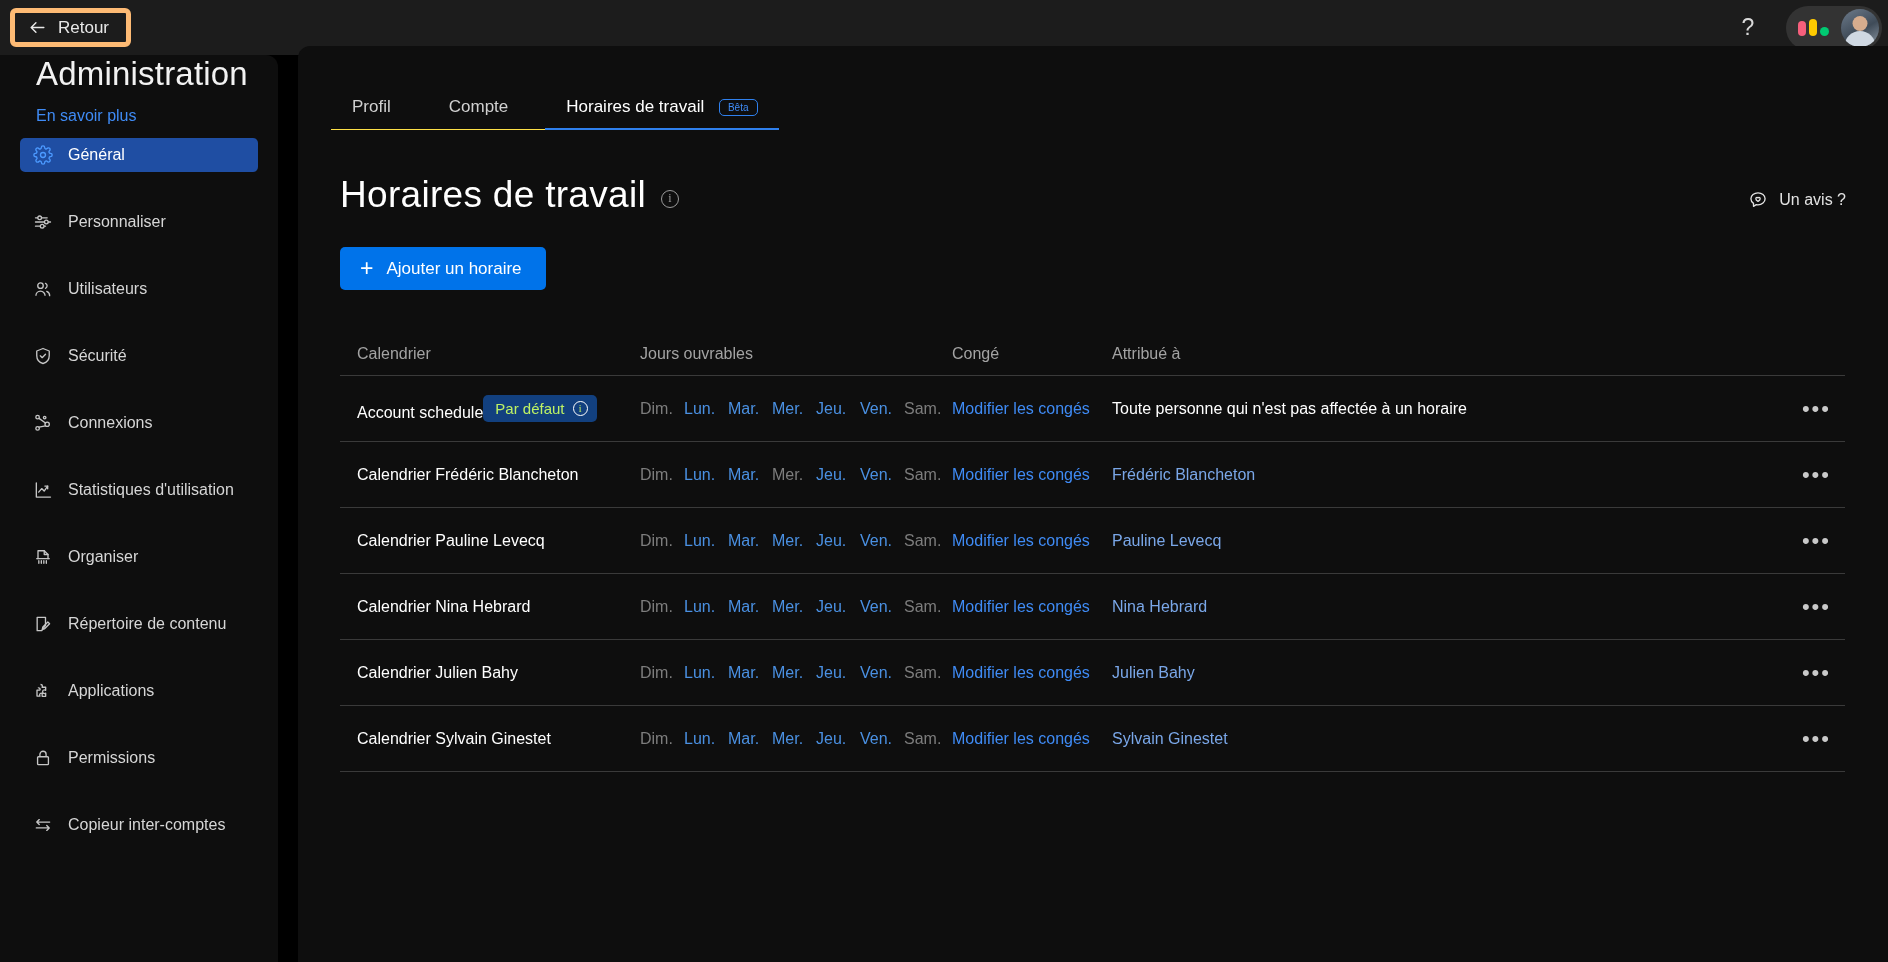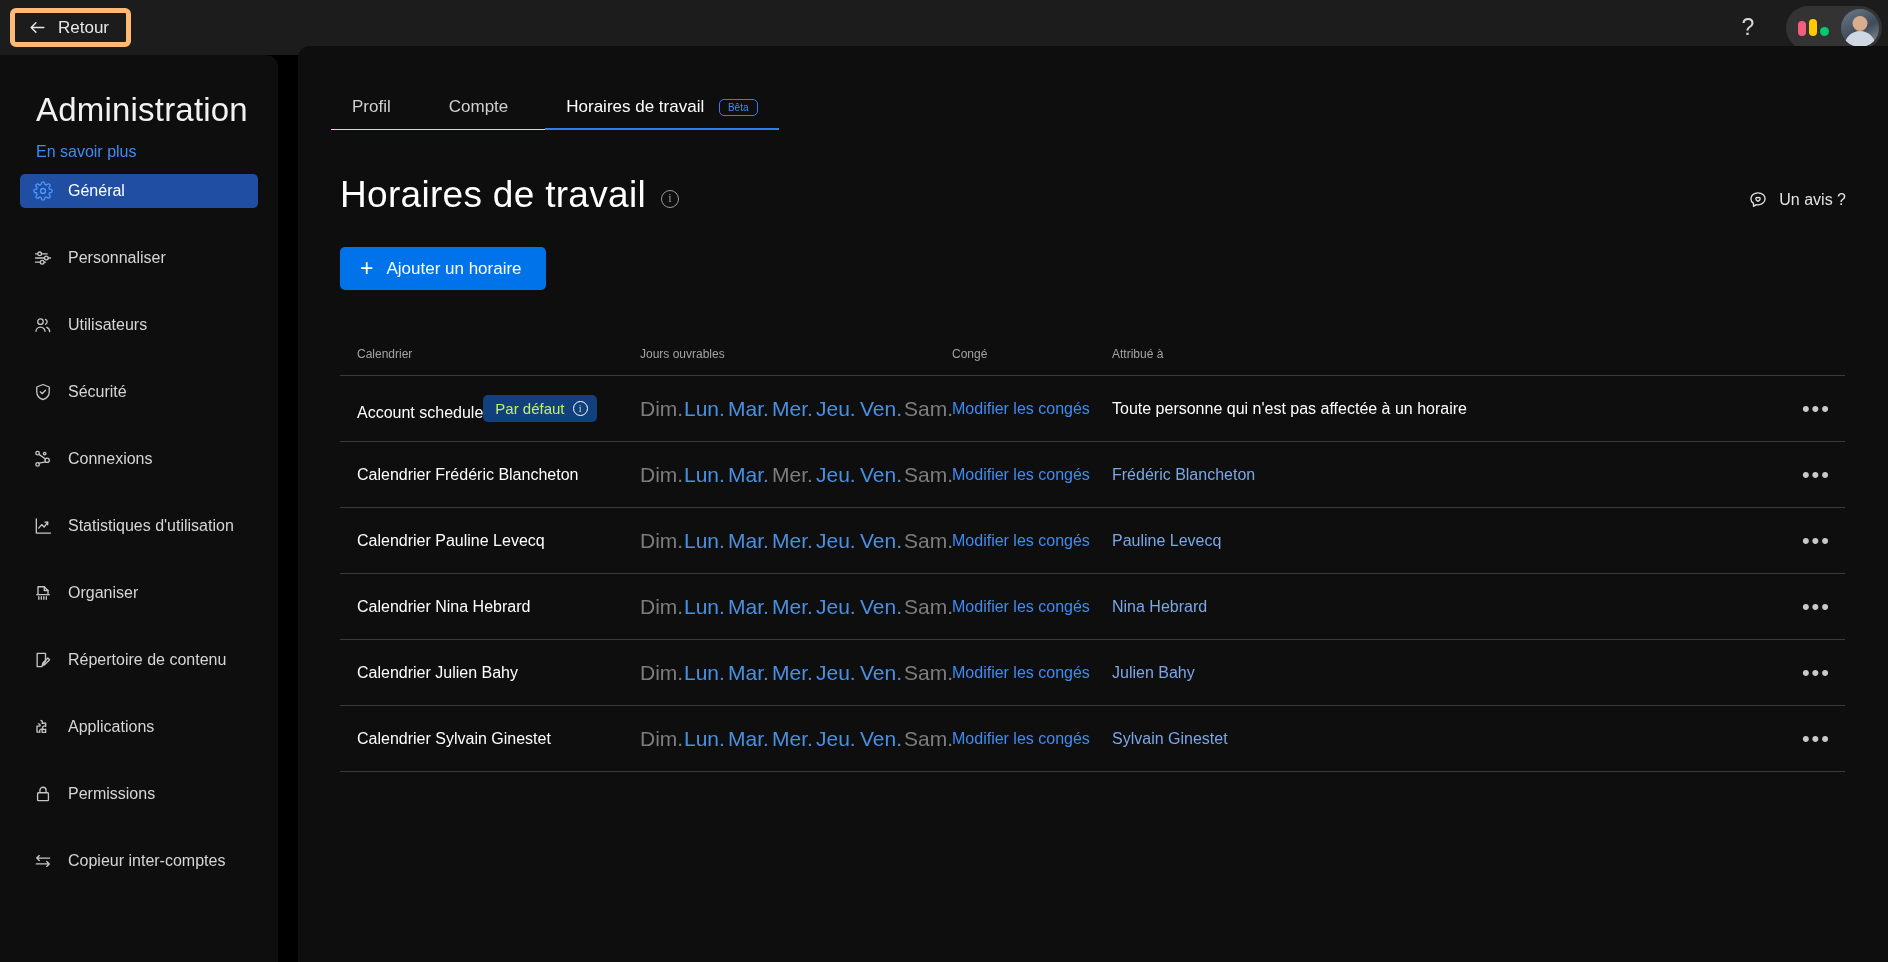--- a/index.html
+++ b/index.html
@@ -56,21 +56,20 @@
   .avatar::before {
     content:""; position:absolute; left:50%; bottom:0; transform:translateX(-50%);
     width:31px; height:16px; border-radius:16px 16px 0 0; background:#cfd8e2;
   }
 
   
   .sidebar {
     position: absolute; left: 0; top: 55px; width: 278px; height: 907px;
     background: #0e0e0e;
     border-top-right-radius: 12px;
-    padding-top: 36px;
   }
   .admin-title {
     color: #f2f2f2; font-size: 33px; font-weight: 400; letter-spacing: .2px;
     padding-left: 36px;
   }
   .learn-more-side {
     color: #3f8bf5; font-size: 16px; padding-left: 36px; margin-top: 14px;
     cursor: pointer; display: inline-block;
   }
   .nav { margin-top: 13px; padding: 0 20px; }
@@ -140,39 +139,39 @@
     display: inline-flex; align-items: center; gap: 13px;
     padding: 0 24px 0 20px; cursor: pointer;
     font-family: "Liberation Sans", sans-serif;
   }
   .plus { font-size: 23px; line-height: 1; font-weight: 300; }
 
   
   .tbl { margin-top: 42px; width: 1505px; }
   .tbl-head, .tbl-row { display: flex; align-items: center; }
   .tbl-head {
-    height: 44px; color: #a3a3a3; font-size: 12px;
+    height: 44px; color: #a3a3a3; font-size: 16px;
     border-bottom: 1px solid #3a3a3a;
   }
   .tbl-row {
     height: 66px; border-bottom: 1px solid #3a3a3a; font-size: 16px;
   }
   .c-name  { width: 300px; display: flex; align-items: flex-end; color: #ffffff; padding-left: 17px;}
   .c-days  { width: 312px; display: flex; align-items: center; }
   .c-leave { width: 160px; color: #3f8bf5; cursor: pointer; }
   .c-assign{ width: 640px; color: #ffffff; }
   .c-assign.link { color: #7aa7e8; cursor: pointer; }
   .c-more  { flex: 1; display: flex; justify-content: flex-end; padding-right: 14px; }
 
   .head-name { width: 300px; padding-left: 17px; }
   .head-days { width: 312px; }
   .head-leave { width: 160px; }
   .head-assign { width: 640px; }
 
-  .day { width: 44px; font-size: 21px; }
+  .day { width: 44px; font-size: 16px; }
   .day.on  { color: #4a90e2; }
   .day.off { color: #7d7d7d; }
 
   .badge-default {
     background: #12407f; color: #bef264;
     border-radius: 5px; padding: 5px 9px 5px 12px; font-size: 15px;
     display: inline-flex; align-items: center; gap: 8px; cursor: pointer;
   }
   .badge-default .bi {
     width: 15px; height: 15px; border: 1.3px solid #ffffff; border-radius: 50%;

